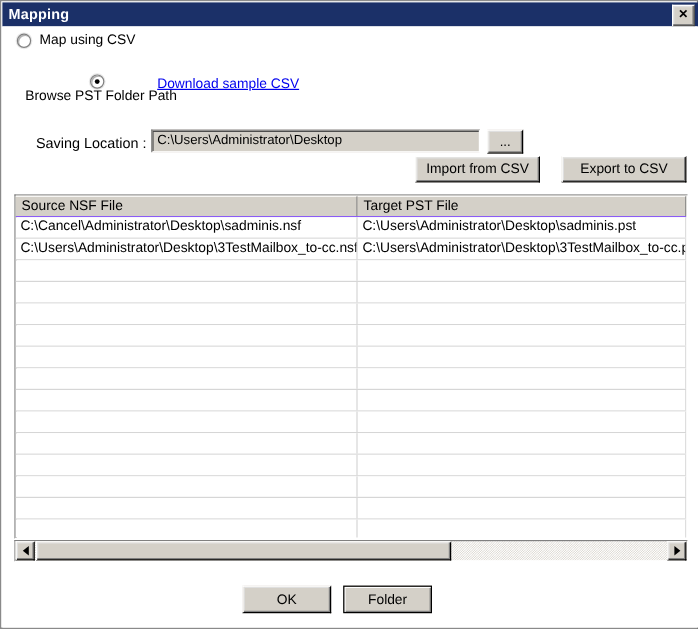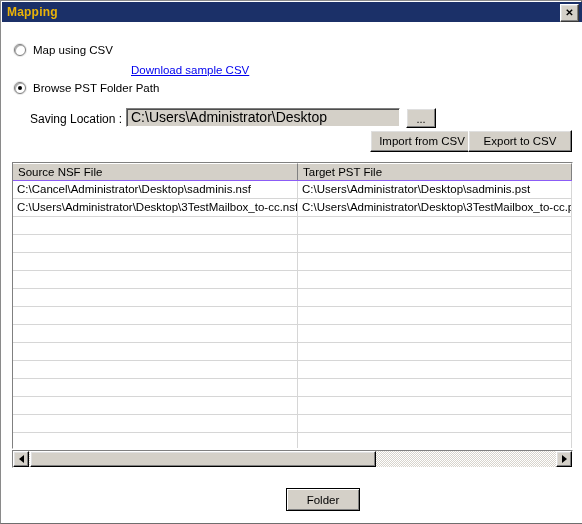--- a/index.html
+++ b/index.html
@@ -33,21 +33,21 @@
   #titlebar {
     position: absolute;
     left: 1px; top: 1px;
     width: 580px;
     height: 20px;
     background: #1b3068;
     display: flex;
     align-items: center;
   }
   #title-text {
-    color: #eab308;
+    color: #ffffff;
     font-size: 12px;
     font-weight: bold;
     margin-left: 5px;
     letter-spacing: 0.2px;
     line-height: 20px;
   }
   #close-button {
     position: absolute;
     right: 3px;
     top: 2px;
@@ -135,21 +135,21 @@
     left: 124px;
     top: 86px;
     width: 274px;
     height: 19px;
     box-sizing: border-box;
     background: #d4d0c8;
     border: 1px solid;
     border-color: #808080 #ffffff #ffffff #808080;
     box-shadow: inset 1px 1px 0 #4d4d4d;
     font-family: "Liberation Sans", sans-serif;
-    font-size: 14px;
+    font-size: 11px;
     color: #000000;
     padding: 0 0 0 4px;
     line-height: 17px;
     white-space: nowrap;
     overflow: hidden;
   }
   #browse-button {
     position: absolute;
     left: 404px;
     top: 86px;
@@ -181,21 +181,21 @@
     border-color: #ffffff #000000 #000000 #ffffff;
     box-shadow: inset -1px -1px 0 #808080, inset 1px 1px 0 #dfdfdf;
     font-family: "Liberation Sans", sans-serif;
     font-size: 11.5px;
     display: flex;
     align-items: center;
     justify-content: center;
     cursor: default;
     color: #000;
   }
-  #import-csv { left: 368px; width: 104px; }
+  #import-csv { left: 344px; width: 104px; }
   #export-csv { left: 466px; width: 104px; }
 
   
   #grid {
     position: absolute;
     left: 10px;
     top: 140px;
     width: 561px;
     height: 287px;
     box-sizing: border-box;
@@ -339,28 +339,28 @@
 
 <div id="dialog">
 
   <div id="titlebar">
     <span id="title-text">Mapping</span>
     <div id="close-button">✕</div>
   </div>
 
   <div id="client">
 
-    <div class="radio-row" style="left:12px; top:22px;">
+    <div class="radio-row" style="left:12px; top:6px;">
       <span class="radio"></span>
       <span class="radio-label">Map using CSV</span>
     </div>
 
     <a id="link-download" href="#">Download sample CSV</a>
 
-    <div class="radio-row" style="left:12px; top:60px;">
+    <div class="radio-row" style="left:12px; top:40px;flex-direction:column;">
       <span class="radio checked"></span>
       <span class="radio-label">Browse PST Folder Path</span>
     </div>
 
     <div id="saving-label">Saving Location :</div>
     <div id="saving-input">C:\Users\Administrator\Desktop</div>
     <div id="browse-button">...</div>
 
     <div class="csv-button" id="import-csv">Import from CSV</div>
     <div class="csv-button" id="export-csv">Export to CSV</div>
@@ -439,16 +439,17 @@
           <span class="tri"></span>
         </div>
       <div id="sb-track">
         <div id="sb-thumb"></div>
       </div>
       <div class="sb-arrow" id="sb-right">
           <span class="tri"></span>
         </div>
     </div>
 
+    <div class="footer-button" id="ok-button">OK</div>
     <div class="footer-button" id="cancel-button">Folder</div>
 
   </div>
 </div>
 
 </body></html>

